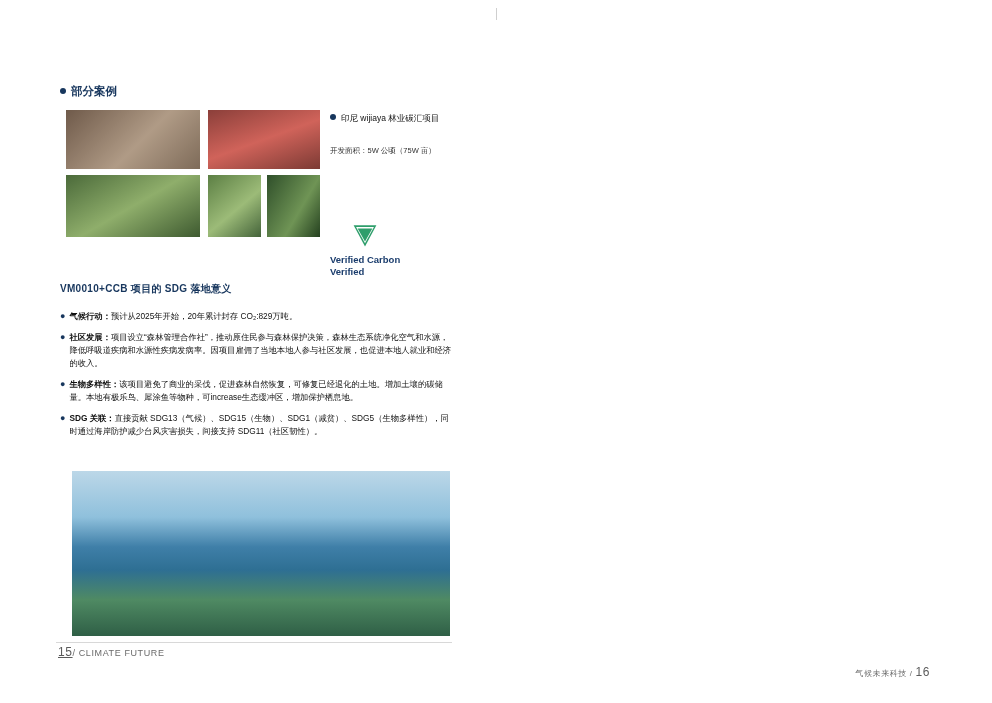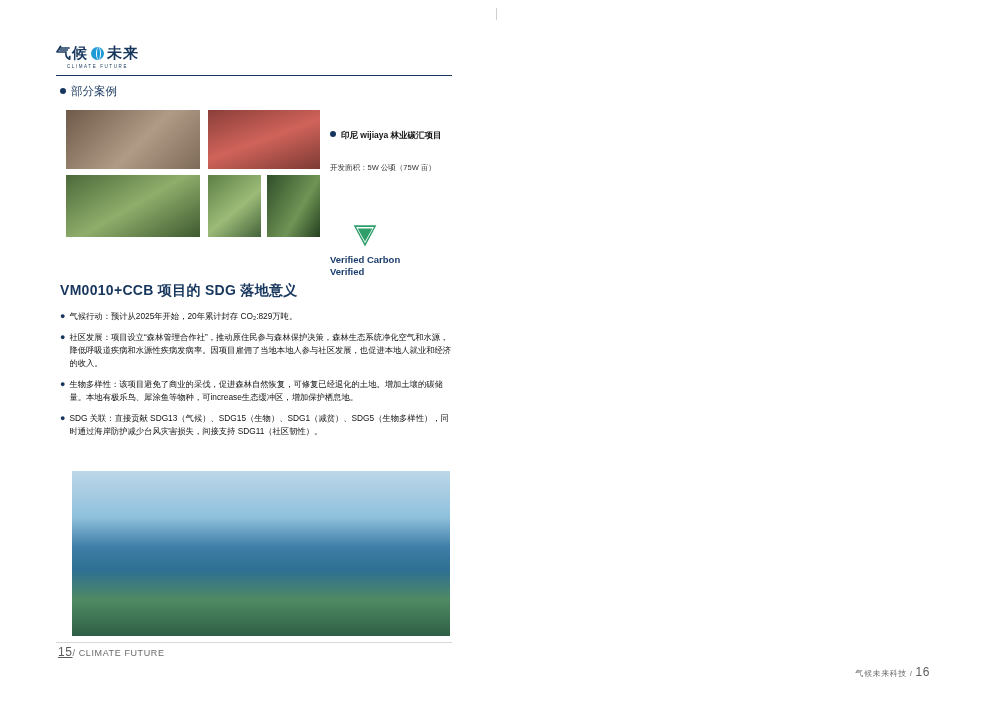--- a/index.html
+++ b/index.html
@@ -30,77 +30,66 @@
   .logo-sub{font-size:4.5px;color:#17365d;letter-spacing:1.6px;margin-top:1px;text-align:center;}
   .rule{height:1px;background:#17365d;}
 
   
   .lp-head{position:absolute;left:56px;top:44px;width:396px;}
   .lp-head .rule{margin-top:3px;}
   .lp-logo-wrap{display:inline-block;}
 
   .section-title{
     position:absolute;left:60px;top:84px;
-    font-size:11.5px;font-weight:normal;color:#17365d;
+    font-size:11.5px;font-weight:bold;color:#17365d;
   }
   .bullet-sq{display:inline-block;width:6px;height:6px;border-radius:50%;background:#17365d;margin-right:5px;vertical-align:1px;}
 
   .photo{background:#b9c6cf;background-image:linear-gradient(135deg,#9fb3c0 0%,#c9d5dc 45%,#8fa4b2 100%);border:0;}
   .ph-g1{position:absolute;left:66px;top:110px;width:134px;height:59px;background-image:linear-gradient(135deg,#6f5a4a,#b09b86 55%,#7e6b59);}
   .ph-g2{position:absolute;left:208px;top:110px;width:112px;height:59px;background-image:linear-gradient(160deg,#8b3f3a,#d0635a 50%,#7c3a34);}
   .ph-g3{position:absolute;left:66px;top:175px;width:134px;height:62px;background-image:linear-gradient(150deg,#4b6a3a,#8fae6b 50%,#3e5a30);}
   .ph-g4{position:absolute;left:208px;top:175px;width:53px;height:62px;background-image:linear-gradient(140deg,#5c7f44,#9cbb78 55%,#44633a);}
   .ph-g5{position:absolute;left:267px;top:175px;width:53px;height:62px;background-image:linear-gradient(120deg,#2f4f2a,#6f9455 60%,#24401f);}
 
   .proj-note{position:absolute;left:330px;top:112px;width:130px;}
-  .proj-note .t1{font-size:8.5px;font-weight:bold;color:#111;line-height:1.5;margin-top:17px;}
+  .proj-note .t1{font-size:8.5px;font-weight:normal;color:#111;line-height:1.5;}
   .proj-note .t2{font-size:7.5px;color:#333;margin-top:20px;line-height:1.5;}
 
   .vcs{position:absolute;left:330px;top:222px;display:flex;align-items:center;gap:6px;flex-direction:column;}
   .vcs-mark{width:26px;height:26px;}
   .vcs-txt{font-size:9.5px;font-weight:bold;color:#1b3d6d;line-height:1.25;}
 
-  .head-vm{position:absolute;left:60px;top:282px;font-size:14px;font-weight:bold;color:#17365d;letter-spacing:.3px;}
+  .head-vm{position:absolute;left:60px;top:282px;font-size:10px;font-weight:bold;color:#17365d;letter-spacing:.3px;}
 
   .bullets{position:absolute;left:60px;top:310px;width:392px;}
   .bl{display:flex;margin-bottom:7px;font-size:8.3px;line-height:1.62;color:#111;}
   .bl .dot{flex:0 0 auto;margin-right:4px;color:#17365d;font-size:9px;line-height:1.5;}
   .bl .txt{flex:1 1 auto;}
-  .bl .lead{font-weight:normal;}
+  .bl .lead{font-weight:bold;}
 
   .hero{position:absolute;left:72px;top:471px;width:378px;height:165px;
         background-image:linear-gradient(180deg,#bcd7e8 0%,#8fc0dc 28%,#3f7fa8 46%,#2e6f93 60%,#4f8a63 78%,#2f5f46 100%);}
 
   .foot-left{position:absolute;left:58px;bottom:44px;font-size:9px;color:#6a6a6a;letter-spacing:.6px;}
   .foot-left .num{font-size:12px;color:#5b5b5b;text-decoration:underline;}
   .foot-rule-l{position:absolute;left:56px;bottom:60px;width:396px;height:1px;background:#d8d8d8;}
 
   .foot-right{position:absolute;right:58px;bottom:44px;font-size:8px;color:#6a6a6a;letter-spacing:.6px;}
   .foot-right .num{font-size:12px;color:#5b5b5b;}
 </style>
 </head>
 <body>
 
 <div class="spread">
 
   <div class="gutter"></div>
 
   <div class="page page-left">
 
-    <div class="lp-head">
-      <div class="lp-logo-wrap">
-        <div class="logo">
-          <span class="cn">气候</span>
-          <span class="globe"></span>
-          <span class="cn">未来</span>
-        </div>
-        <div class="logo-sub">CLIMATE FUTURE</div>
-      </div>
-      <div class="rule"></div>
-    </div>
 
     <div class="section-title">
       <span class="bullet-sq"></span><span>部分案例</span>
     </div>
 
     <div class="photo ph-g1"></div>
     <div class="photo ph-g2"></div>
     <div class="photo ph-g3"></div>
     <div class="photo ph-g4"></div>
     <div class="photo ph-g5"></div>

